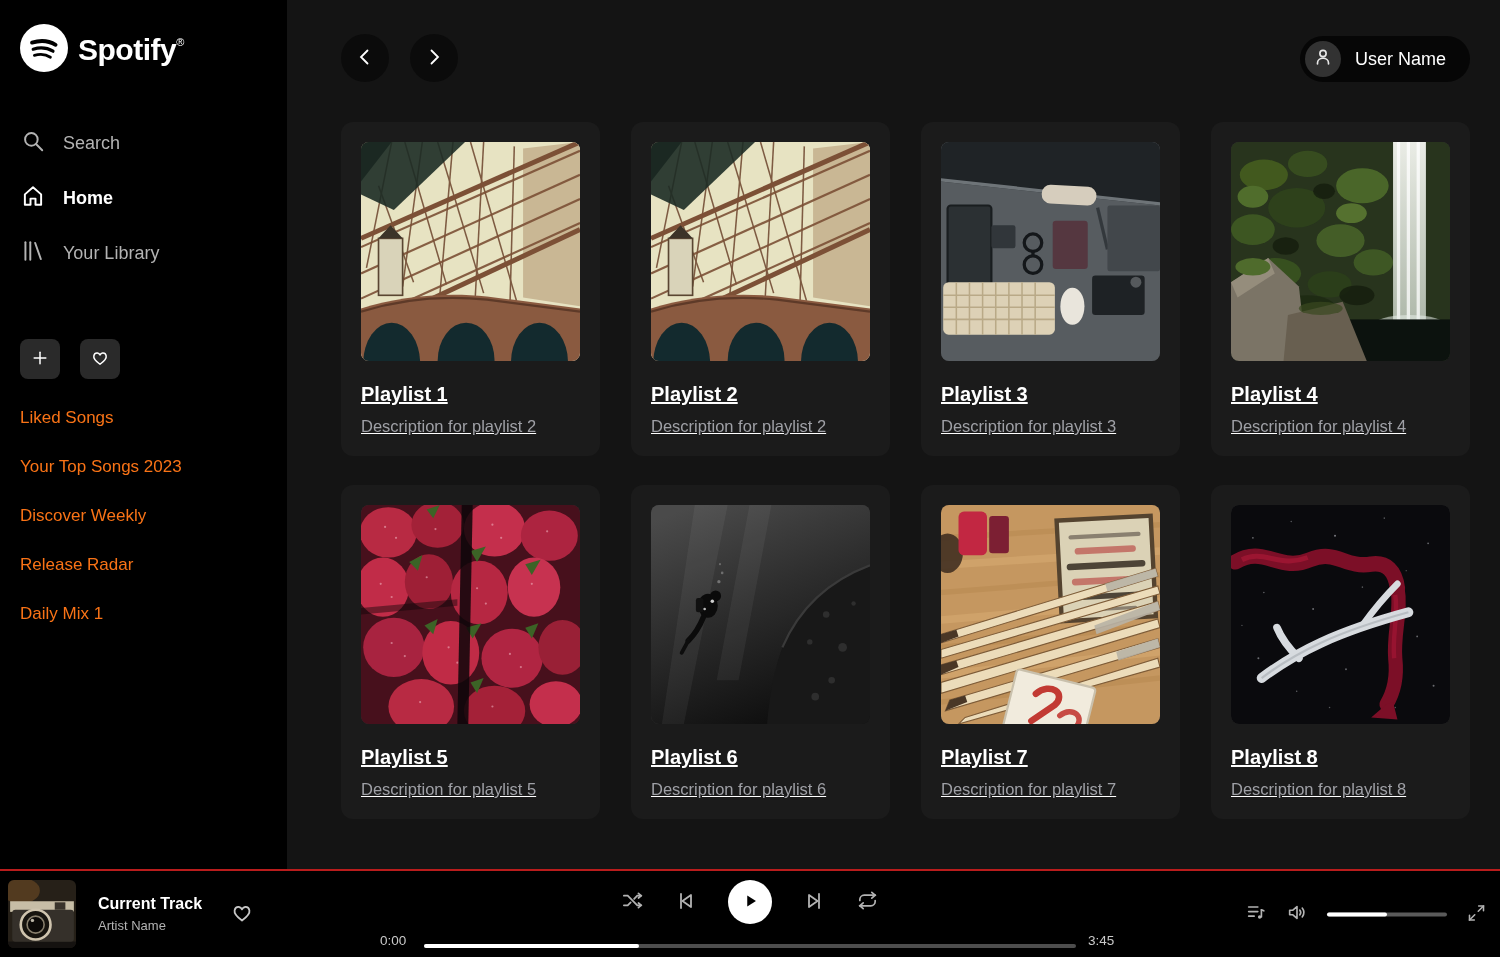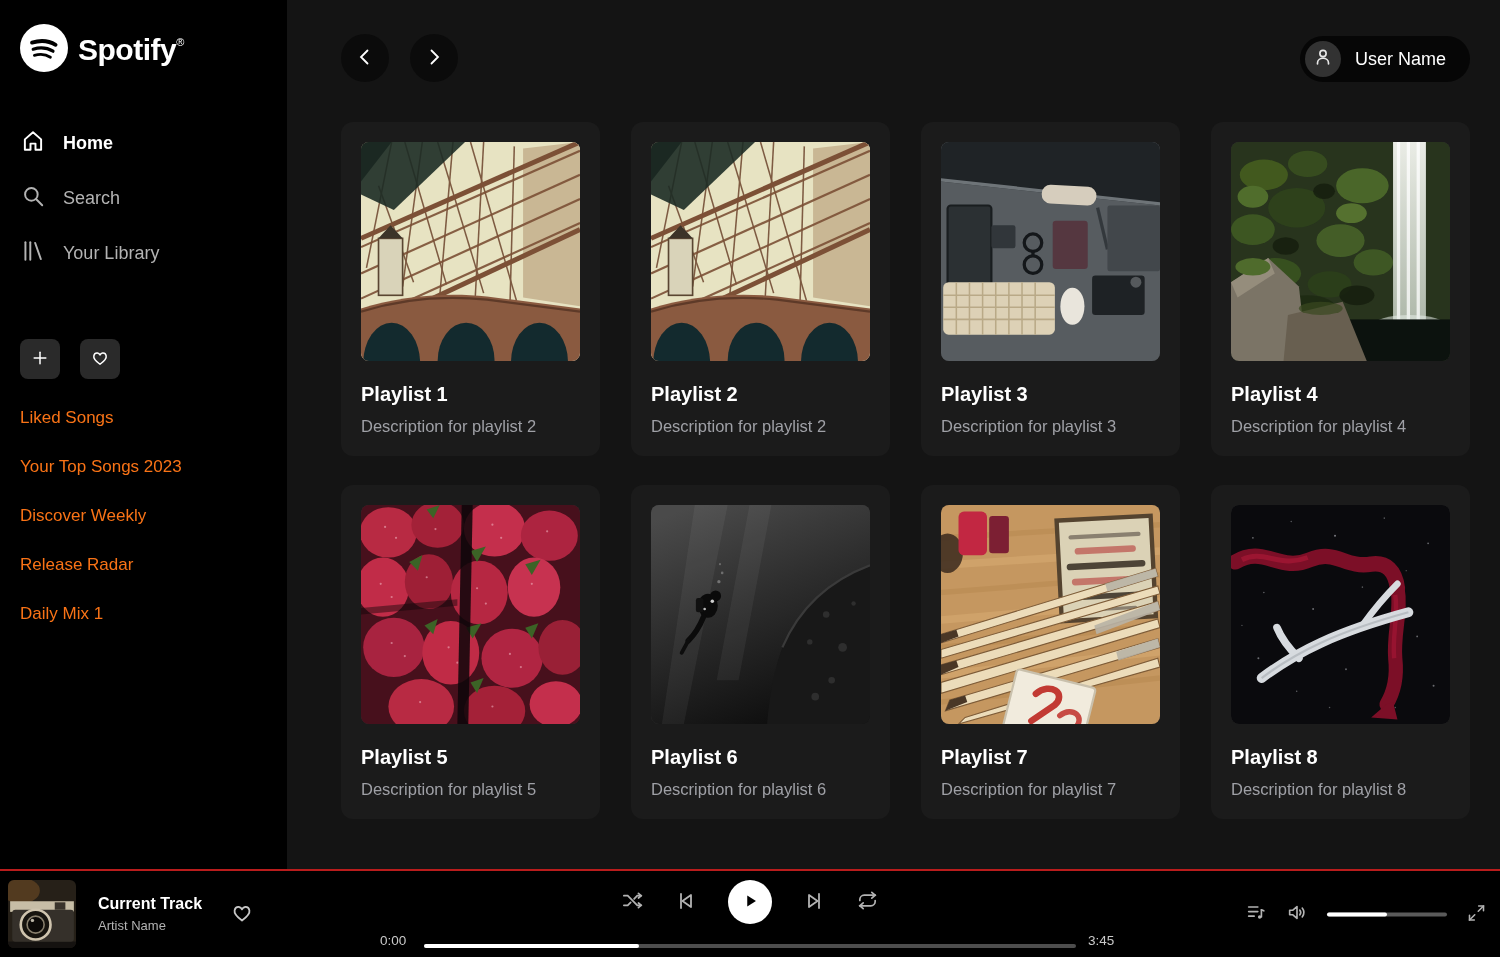--- a/index.html
+++ b/index.html
@@ -58,21 +58,21 @@
     width:36px; height:36px; border-radius:50%; background:#323232;
     display:flex; align-items:center; justify-content:center; color:#e8e8e8;
   }
   .user-name { font-size:18px; color:#fff; }
 
   .grid {
     display:grid; grid-template-columns:repeat(4, 1fr);
     column-gap:31px; row-gap:29px;
   }
   .card {
-    background:#1b1b1b; border-radius:12px; padding:20px; cursor:pointer;
+    background:#1b1b1b; border-radius:12px; padding:20px; cursor:pointer;text-decoration:underline;
   }
   .card-art {
     width:100%; aspect-ratio:1/1; border-radius:8px; overflow:hidden;
     background:#333;
   }
   .card-art svg { display:block; width:100%; height:100%; }
   .card-title { font-size:20px; font-weight:bold; margin-top:22px; color:#fff; }
   .card-desc { font-size:16.5px; color:#9fa0a6; margin-top:11px; }
 
   
@@ -139,36 +139,36 @@
           <circle cx="12" cy="12" r="12" fill="#fff"></circle>
           <path d="M6 9.3c4.2-1.3 8.7-.8 11.8 1.1" stroke="#000" stroke-width="1.9" fill="none" stroke-linecap="round"></path>
           <path d="M6.6 12.6c3.4-1 7.2-.6 9.9 1" stroke="#000" stroke-width="1.6" fill="none" stroke-linecap="round"></path>
           <path d="M7.2 15.7c2.8-.8 5.8-.5 8 .9" stroke="#000" stroke-width="1.4" fill="none" stroke-linecap="round"></path>
         </svg>
       </span>
       <span class="logo-text"><span>Spotify</span><span class="logo-reg">®</span></span>
     </div>
 
     <nav>
-      <div class="nav-item active">
-        <span>
-          <svg class="icon" width="26" height="26" viewBox="0 0 24 24" stroke-linejoin="round">
-            <path d="M4.5 10.5 L12 4 l7.5 6.5 V20 h-5.2 v-5.6 h-4.6 V20 H4.5 Z"></path>
-          </svg>
-        </span>
-        <span>Home</span>
-      </div>
       <div class="nav-item">
         <span>
           <svg class="icon" width="26" height="26" viewBox="0 0 24 24" stroke-width="2">
             <circle cx="10.5" cy="10.5" r="5.8"></circle>
               <path d="M15 15 L20.5 20.5"></path>
           </svg>
         </span>
         <span>Search</span>
+      </div>
+      <div class="nav-item active">
+        <span>
+          <svg class="icon" width="26" height="26" viewBox="0 0 24 24" stroke-linejoin="round">
+            <path d="M4.5 10.5 L12 4 l7.5 6.5 V20 h-5.2 v-5.6 h-4.6 V20 H4.5 Z"></path>
+          </svg>
+        </span>
+        <span>Home</span>
       </div>
       <div class="nav-item">
         <span>
           <svg class="icon" width="26" height="26" viewBox="0 0 24 24" stroke-width="2">
             <path d="M5 4 v16"></path>
               <path d="M9.5 4 v16"></path>
               <path d="M14 4.6 l5.2 14.8"></path>
           </svg>
         </span>
         <span>Your Library</span>

